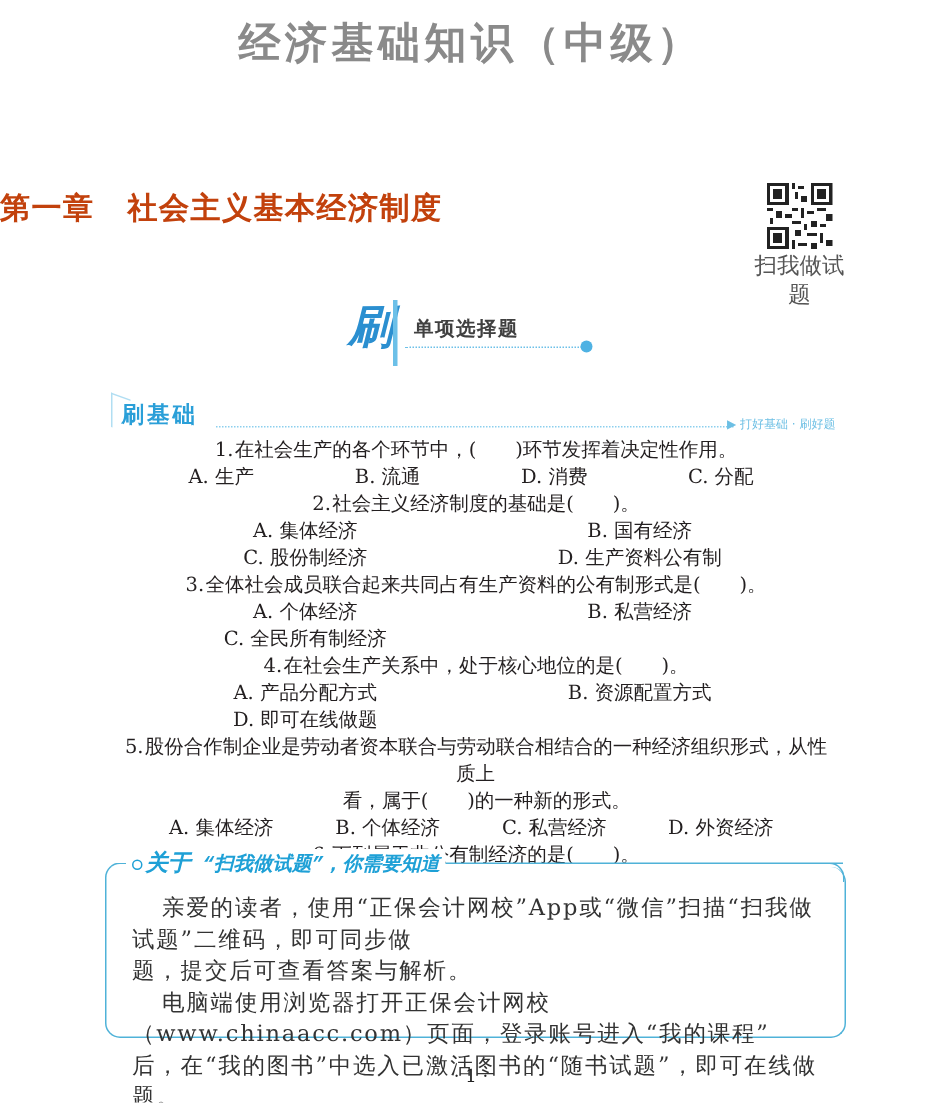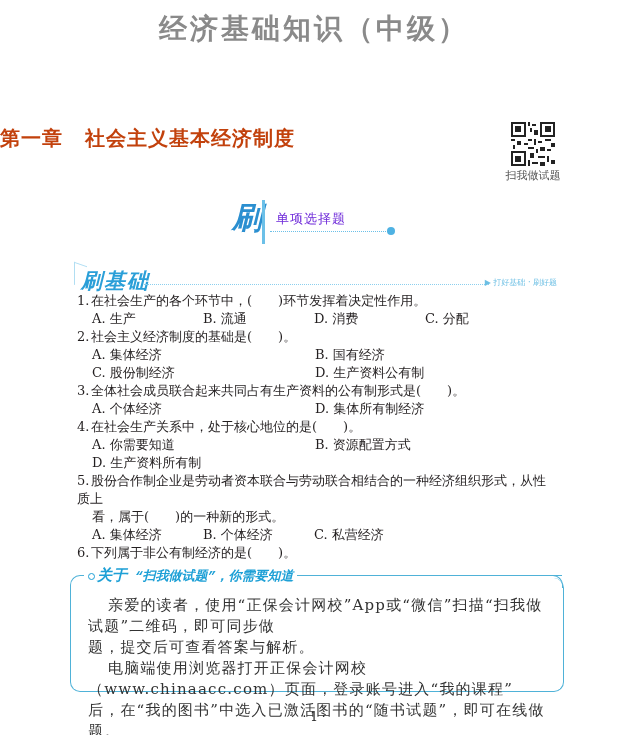--- a/index.html
+++ b/index.html
@@ -16,53 +16,53 @@
     position: absolute; left: 0; right: 0; top: 125px; text-align: left;
     font-family: "DejaVu Sans", sans-serif; font-weight: bold;
     font-size: 20px; color: #c2410c; letter-spacing: 1px;
   }
   .chapter-title .gap { display: inline-block; width: 22px; }
   .qr {
     position: absolute; left: 511px; top: 122px; width: 44px; height: 44px;
   }
   .qr-label {
     position: absolute; left: 503px; top: 168px; width: 60px; text-align: center;
-    font-size: 11px; color: #555; font-family: "DejaVu Sans", sans-serif;
+    font-size: 15px; color: #555; font-family: "DejaVu Sans", sans-serif;
   }
   .shua-head { position: absolute; left: 232px; top: 198px; width: 170px; height: 50px; }
   .shua-glyph {
     position: absolute; left: 0; top: 0; font-family: "DejaVu Serif", serif; font-style: italic;
     font-weight: bold; font-size: 30px; color: #2b8fd0;
   }
   .shua-bar { position: absolute; left: 30px; top: 2px; width: 3px; height: 44px; background: #6cc0e8; }
   .shua-label {
     position: absolute; left: 44px; top: 12px; font-family: "DejaVu Sans", sans-serif;
-    font-weight: normal; font-size: 13px; color: #6d28d9; letter-spacing: 1px;
+    font-weight: bold; font-size: 13px; color: #404040; letter-spacing: 1px;
   }
   .shua-dots { position: absolute; left: 38px; top: 33px; width: 120px; border-top: 1px dotted #6cc0e8; }
   .shua-dot { position: absolute; left: 155px; top: 29px; width: 8px; height: 8px; border-radius: 50%; background: #4fb2e3; }
 
   .section-head { position: absolute; left: 77px; top: 264px; width: 480px; height: 26px; }
   .section-flag {
     position: absolute; left: -3px; top: 0; width: 12px; height: 22px;
     border-left: 1px solid #9ed6f0; border-top: 1px solid #9ed6f0;
     transform: skewY(20deg); opacity: .8;
   }
   .section-title {
     position: absolute; left: 4px; top: 3px; font-family: "DejaVu Sans", sans-serif;
-    font-weight: bold; font-size: 21px; color: #2a9fd8; letter-spacing: 2px; font-style: italic;
+    font-weight: bold; font-size: 15px; color: #2a9fd8; letter-spacing: 2px;
   }
   .section-dots { position: absolute; left: 67px; top: 20px; width: 345px; border-top: 1px dotted #8ccfee; }
   .section-tag {
     position: absolute; right: 0; top: 13px; font-size: 8px; color: #6cbfe4;
     font-family: "DejaVu Sans", sans-serif;
   }
 
   .questions { position: absolute; left: 77px; top: 292px; width: 480px; font-size: 13px; line-height: 18px; }
-  .q { position: relative; }
+  .q { position: relative; text-align: center; }
   .q-stem { display: block; padding-left: 0; }
   .q-stem .num { display: inline-block; width: 14px; }
   .q-cont { padding-left: 15px; }
   .opts { display: flex; flex-wrap: wrap; padding-left: 15px; }
   .opts.four .opt { width: 111px; }
   .opts.two .opt { width: 223px; }
   .opt { white-space: nowrap; }
 
   .info-box {
     position: absolute; left: 70px; top: 578px; width: 492px; height: 113px;
@@ -164,38 +164,40 @@
       <span class="opt">A. 集体经济</span>
       <span class="opt">B. 国有经济</span>
       <span class="opt">C. 股份制经济</span>
       <span class="opt">D. 生产资料公有制</span>
     </div>
   </div>
   <div class="q">
     <div class="q-stem"><span class="num">3.</span><span>全体社会成员联合起来共同占有生产资料的公有制形式是(　　)。</span></div>
     <div class="opts two">
       <span class="opt">A. 个体经济</span>
-      <span class="opt">D. 集体所有制经济</span>
+      <span class="opt">B. 私营经济</span>
+      <span class="opt">C. 全民所有制经济</span>
     </div>
   </div>
   <div class="q">
     <div class="q-stem"><span class="num">4.</span><span>在社会生产关系中，处于核心地位的是(　　)。</span></div>
     <div class="opts two">
-      <span class="opt">A. 你需要知道</span>
+      <span class="opt">A. 产品分配方式</span>
       <span class="opt">B. 资源配置方式</span>
-      <span class="opt">D. 生产资料所有制</span>
+      <span class="opt">D. 即可在线做题</span>
     </div>
   </div>
   <div class="q">
     <div class="q-stem"><span class="num">5.</span><span>股份合作制企业是劳动者资本联合与劳动联合相结合的一种经济组织形式，从性质上</span></div>
     <div class="q-cont">看，属于(　　)的一种新的形式。</div>
     <div class="opts four">
       <span class="opt">A. 集体经济</span>
       <span class="opt">B. 个体经济</span>
       <span class="opt">C. 私营经济</span>
+      <span class="opt">D. 外资经济</span>
     </div>
   </div>
   <div class="q">
     <div class="q-stem"><span class="num">6.</span><span>下列属于非公有制经济的是(　　)。</span></div>
   </div>
 </div>
 
 <div class="info-box"></div>
 <div class="info-top-line"></div>
 <div class="info-corner-tr"></div>

